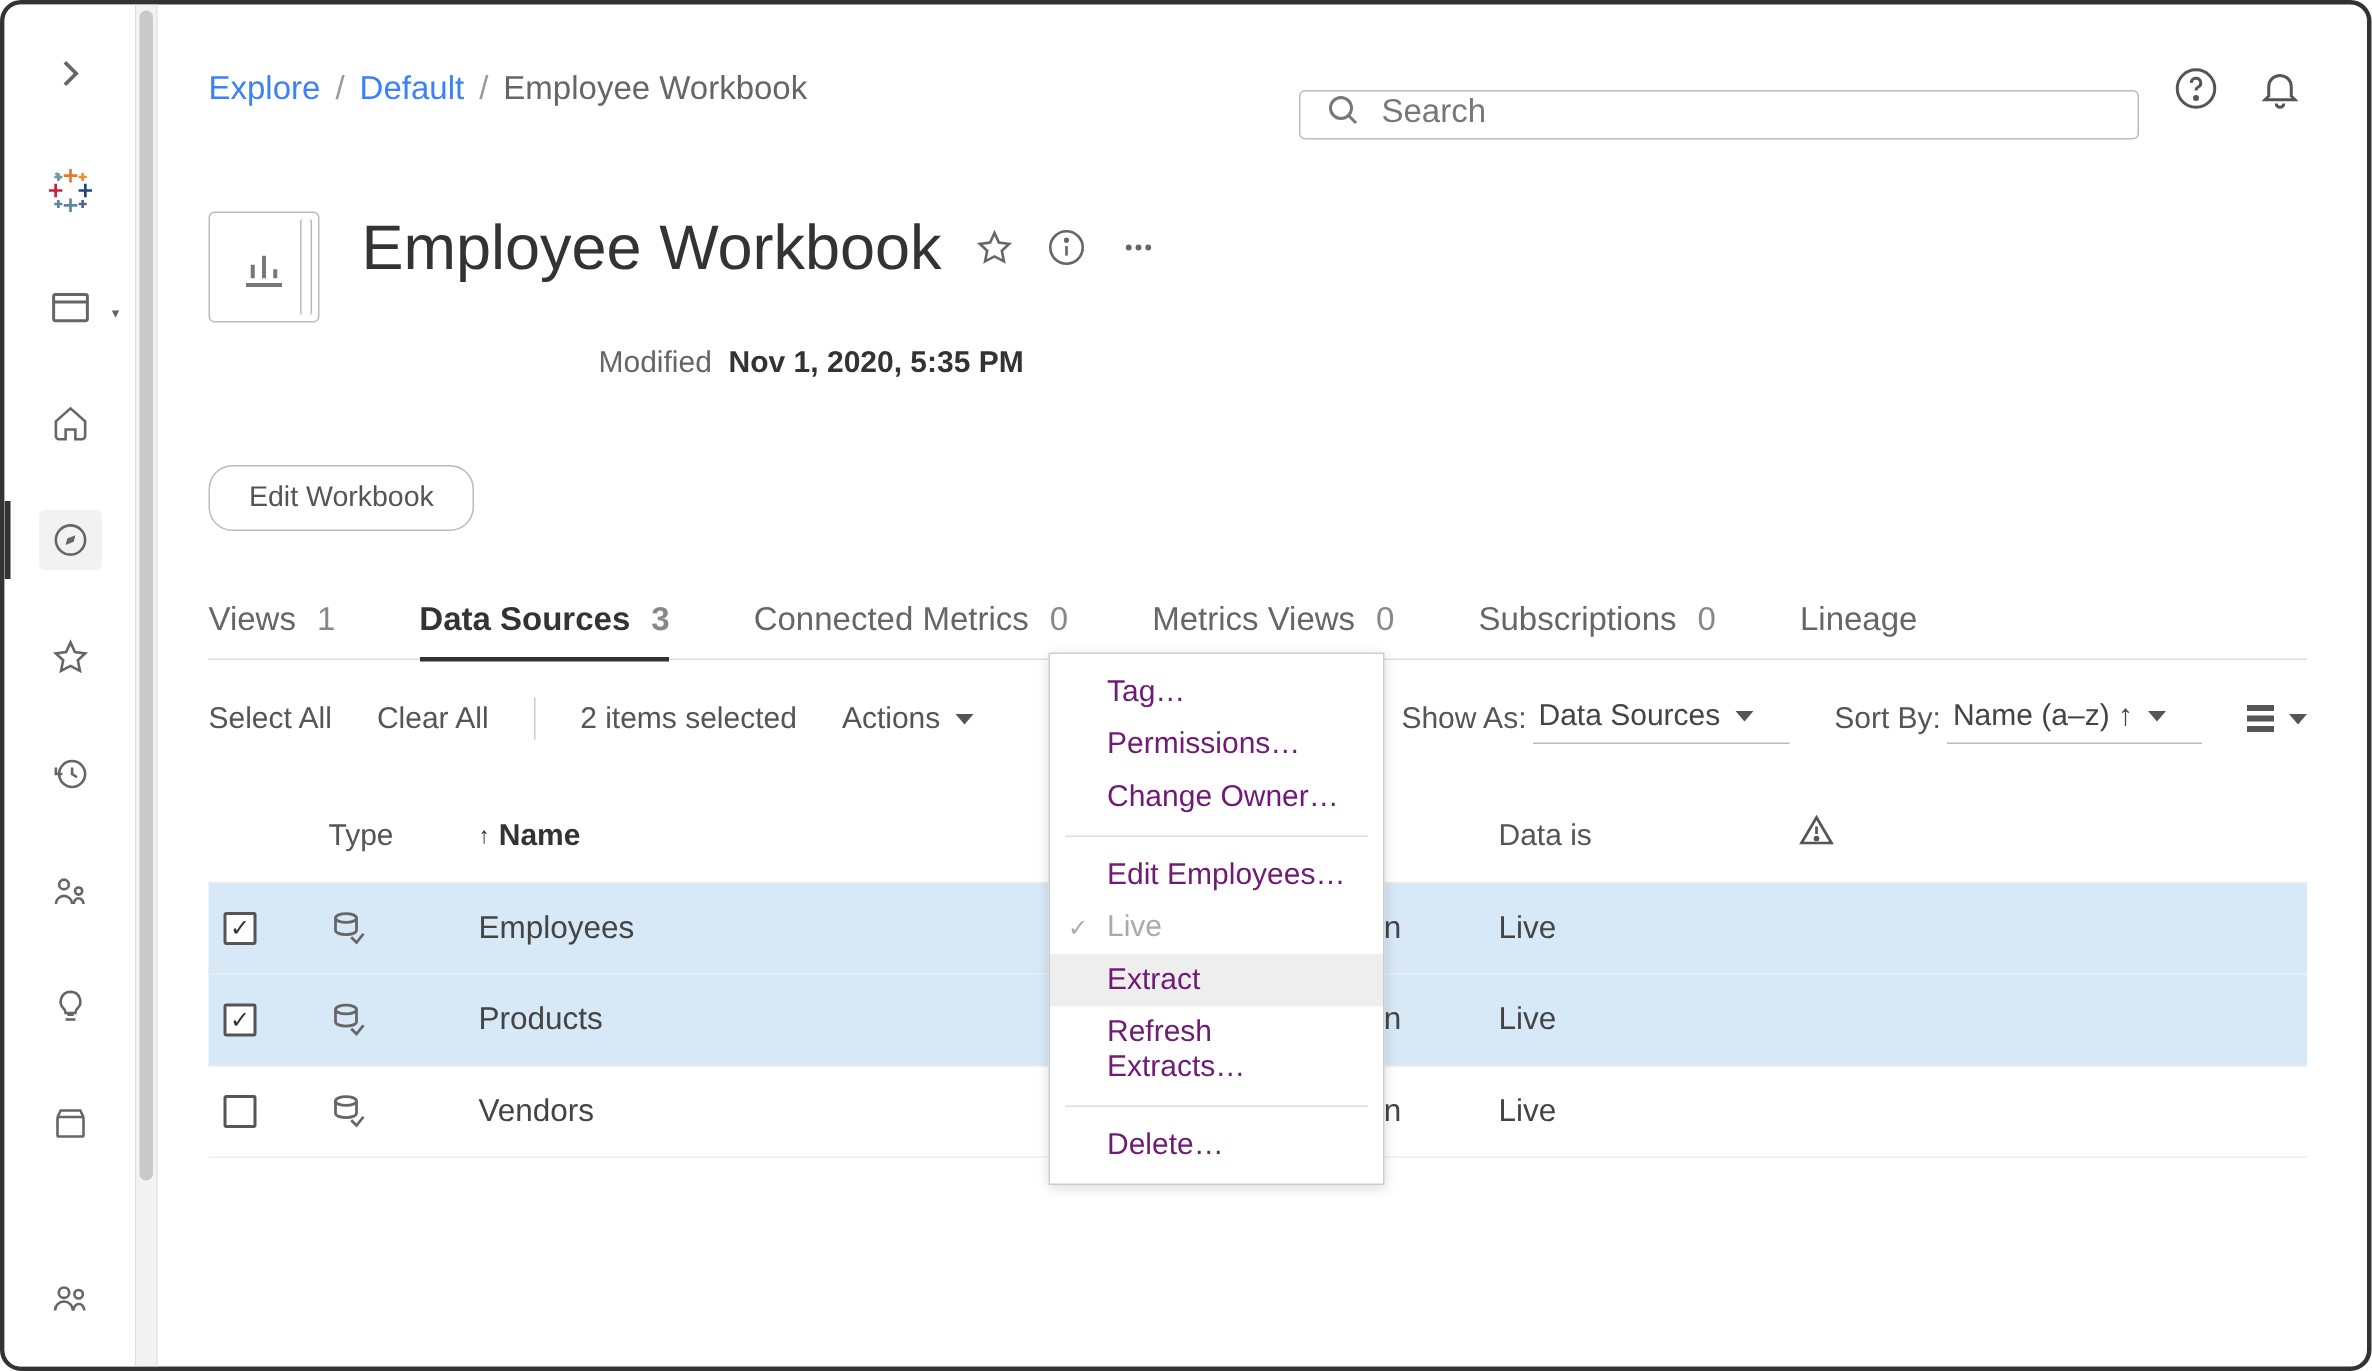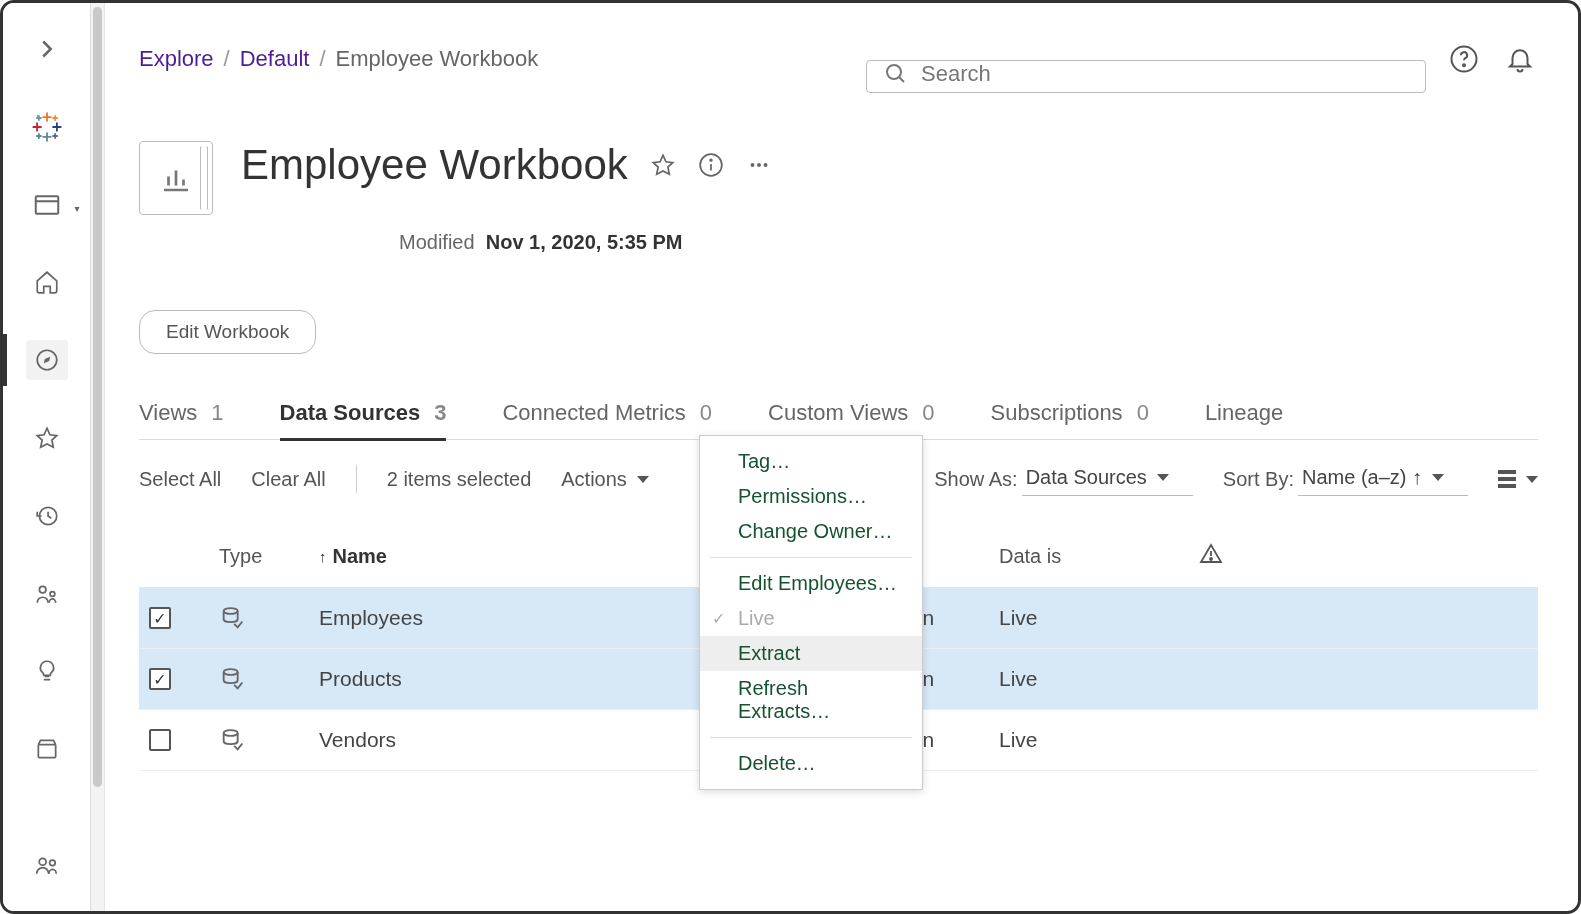--- a/index.html
+++ b/index.html
@@ -96,21 +96,21 @@
     gap: 20px;
   }
   .breadcrumb {
     font-size: 22px;
     color: #666;
     display: flex;
     align-items: center;
     gap: 10px;
     flex: 0 0 auto;
   }
-  .breadcrumb a { color: #4c1d95; text-decoration: none; cursor: pointer; }
+  .breadcrumb a { color: #3b82f6; text-decoration: none; cursor: pointer; }
   .breadcrumb .sep { color: #999; }
   .breadcrumb .current { color: #666; }
   .topbar-spacer { flex: 1; }
   .search-box {
     display: flex;
     border: 1px solid #bbb;
     border-radius: 4px;
     height: 33px;
     width: 560px;
     padding: 0 16px;
@@ -286,21 +286,21 @@
     background: #fff;
     border: 1px solid #ccc;
     box-shadow: 0 2px 8px rgba(0,0,0,.15);
     font-size: 20px;
     padding: 8px 0;
     z-index: 20;
   }
   .menu-item {
     padding: 6px 20px 6px 38px;
     cursor: pointer;
-    color: #14532d;
+    color: #701a75;
     position: relative;
   }
   .menu-item.disabled { color: #aaa; cursor: default; }
   .menu-item.highlight { background: #eee; }
   .menu-item .check {
     position: absolute; left: 12px; top: 8px; color: #aaa; font-size: 16px;
   }
   .menu-sep {
     height: 1px; background: #ddd; margin: 8px 10px;
   }
@@ -488,21 +488,21 @@
         </div>
         <div class="tab active">
           <span>Data Sources</span>
           <span class="count">3</span>
         </div>
         <div class="tab">
           <span>Connected Metrics</span>
           <span class="count">0</span>
         </div>
         <div class="tab">
-          <span>Custom Views</span>
+          <span>Metrics Views</span>
           <span class="count">0</span>
         </div>
         <div class="tab">
           <span>Subscriptions</span>
           <span class="count">0</span>
         </div>
         <div class="tab">
           <span>Lineage</span>
         </div>
       </div>

